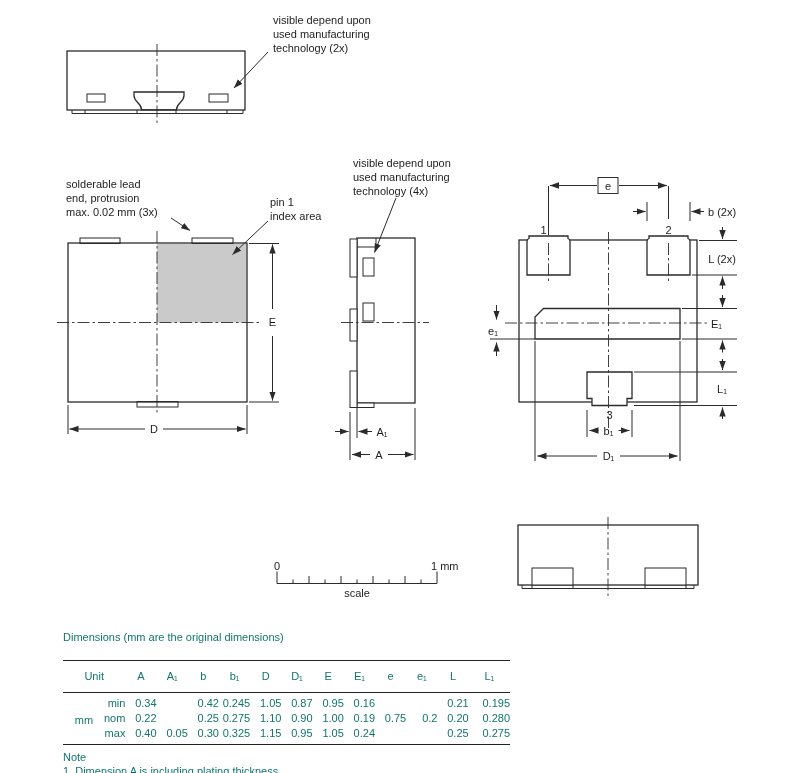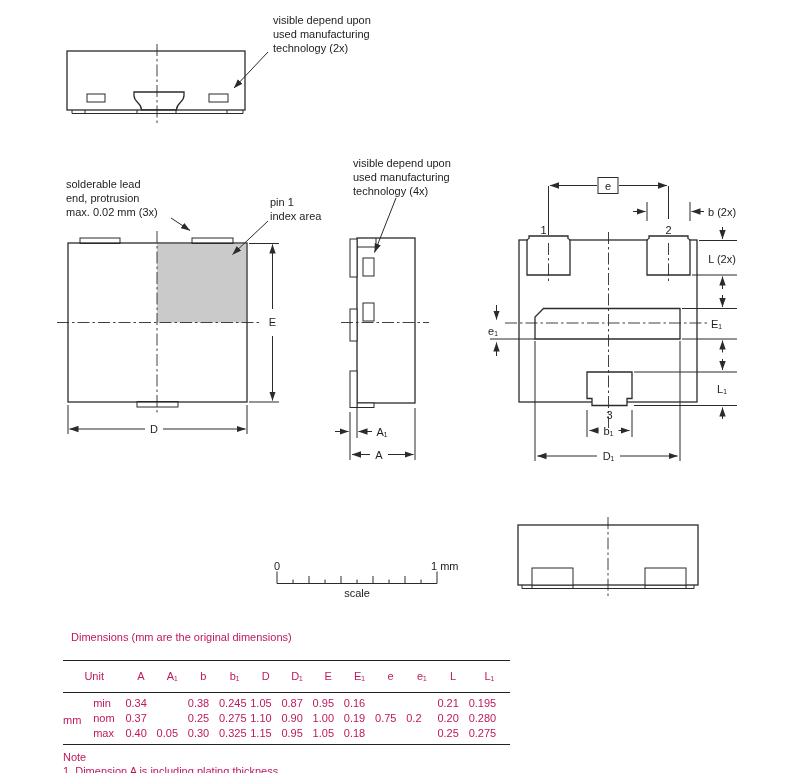--- a/index.html
+++ b/index.html
@@ -1,30 +1,30 @@
 <!DOCTYPE html>
 <html><head>
 <meta charset="utf-8">
 <style>
   html,body{margin:0;padding:0;background:#fff;}
   .stage{position:relative;width:800px;height:773px;background:#ffffff;
-         font-family:"Liberation Sans",sans-serif;color:#be185d;overflow:hidden;}
+         font-family:"Liberation Sans",sans-serif;color:#0f766e;overflow:hidden;}
   .stage svg{position:absolute;left:0;top:0;}
   svg text{fill:#1d1d1d;font-size:11px;dominant-baseline:central;}
   svg .ln{stroke:#2b2b2b;fill:none;stroke-width:1.3;}
   svg .thin{stroke:#2b2b2b;fill:none;stroke-width:1;}
   svg .cl{stroke:#2b2b2b;fill:none;stroke-width:0.9;stroke-dasharray:12 3 2.5 3;}
   svg .wf{fill:#ffffff;}
   .tablewrap{position:absolute;left:63px;top:631px;width:447px;font-size:11px;line-height:13px;}
-  .t-title{margin:0 0 4px 8px;}
+  .t-title{margin:0 0 4px 0;}
   table.dims{border-collapse:collapse;table-layout:fixed;width:447px;
              border-top:1.6px solid #222;border-bottom:1.6px solid #222;margin-top:16px;}
   table.dims thead tr{border-bottom:1.6px solid #222;}
   table.dims th{font-weight:normal;height:31px;vertical-align:middle;text-align:center;padding:0;}
-  table.dims td{height:15px;text-align:left;vertical-align:middle;padding:0;white-space:nowrap;}
+  table.dims td{height:15px;text-align:right;vertical-align:middle;padding:0;white-space:nowrap;}
   table.dims tr.datarow:first-child td{padding-top:3px;}
   table.dims tr.datarow:last-child td{padding-bottom:3px;}
   .noteblock{margin-top:5px;line-height:14px;}
 </style>
 </head>
 <body>
 
 <div class="stage">
 
 <svg width="800" height="625" viewBox="0 0 800 625">
@@ -220,34 +220,34 @@
         <th>L</th>
         <th>L₁</th>
       </tr>
     </thead>
     <tbody>
       <tr class="datarow">
         <td rowspan="3">mm</td>
         <td>min</td>
         <td>0.34</td>
         <td></td>
-        <td>0.38</td>
+        <td>0.42</td>
         <td>0.245</td>
         <td>1.05</td>
         <td>0.87</td>
         <td>0.95</td>
         <td>0.16</td>
         <td></td>
         <td></td>
         <td>0.21</td>
         <td>0.195</td>
       </tr>
       <tr class="datarow">
         <td>nom</td>
-        <td>0.37</td>
+        <td>0.22</td>
         <td></td>
         <td>0.25</td>
         <td>0.275</td>
         <td>1.10</td>
         <td>0.90</td>
         <td>1.00</td>
         <td>0.19</td>
         <td>0.75</td>
         <td>0.2</td>
         <td>0.20</td>
@@ -255,21 +255,21 @@
       </tr>
       <tr class="datarow">
         <td>max</td>
         <td>0.40</td>
         <td>0.05</td>
         <td>0.30</td>
         <td>0.325</td>
         <td>1.15</td>
         <td>0.95</td>
         <td>1.05</td>
-        <td>0.18</td>
+        <td>0.24</td>
         <td></td>
         <td></td>
         <td>0.25</td>
         <td>0.275</td>
       </tr>
     </tbody>
   </table>
   <div class="noteblock">
     <div>Note</div>
     <div>1. Dimension A is including plating thickness.</div>

